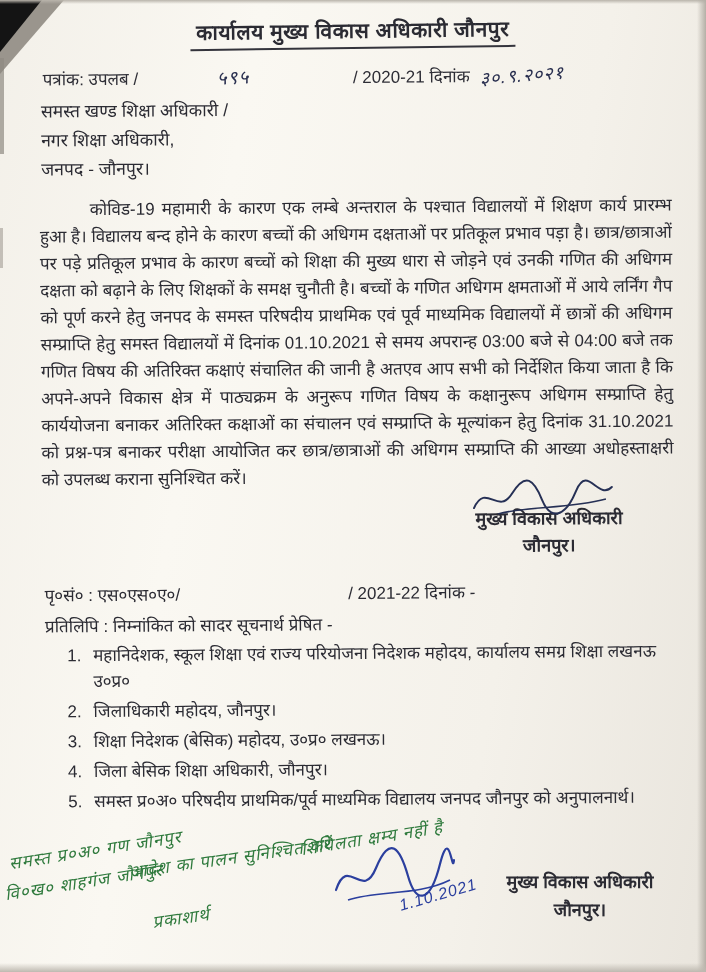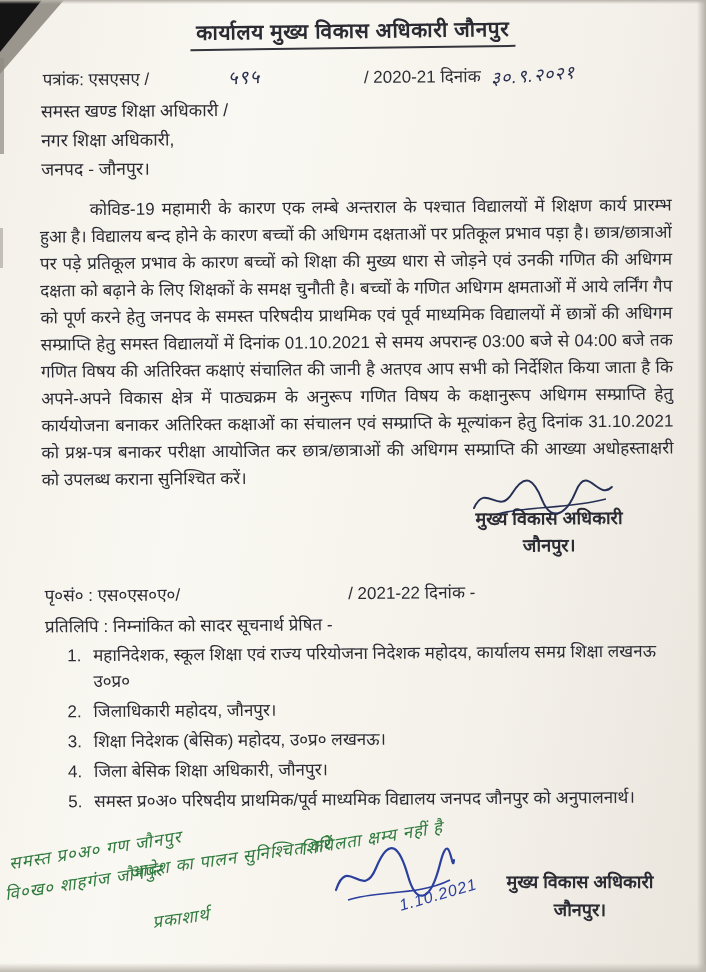--- a/index.html
+++ b/index.html
@@ -84,21 +84,21 @@
   <div class="smudge-a"></div>
   <div class="smudge-b"></div>
 
   <div class="content">
 
     <div class="title-wrap">
       <span class="title">कार्यालय मुख्य विकास अधिकारी जौनपुर</span>
     </div>
 
     <div class="refline">
-      <span class="printed">पत्रांक: एसएसए /</span>
+      <span class="printed">पत्रांक: उपलब /</span>
       <span class="hand dark num">५९५</span>
       <span class="printed middle">/ 2020-21 दिनांक</span>
       <span class="hand dark date">३०.९.२०२१</span>
     </div>
 
     <div class="recipients">
       <div>समस्त खण्ड शिक्षा अधिकारी /</div>
       <div>नगर शिक्षा अधिकारी,</div>
       <div>जनपद - जौनपुर।</div>
     </div>

